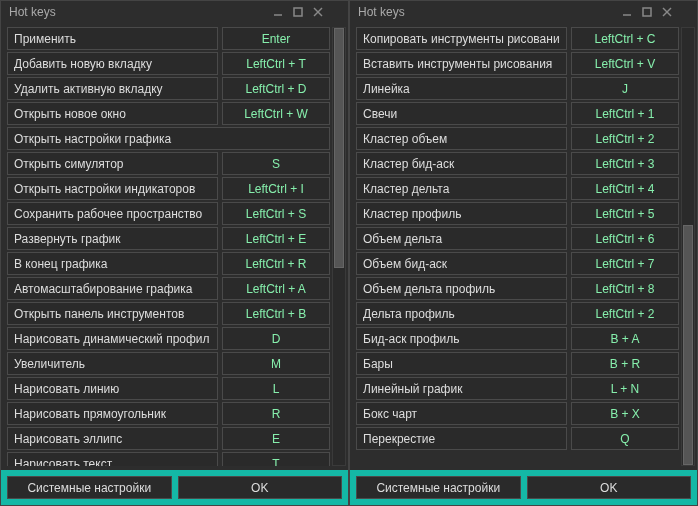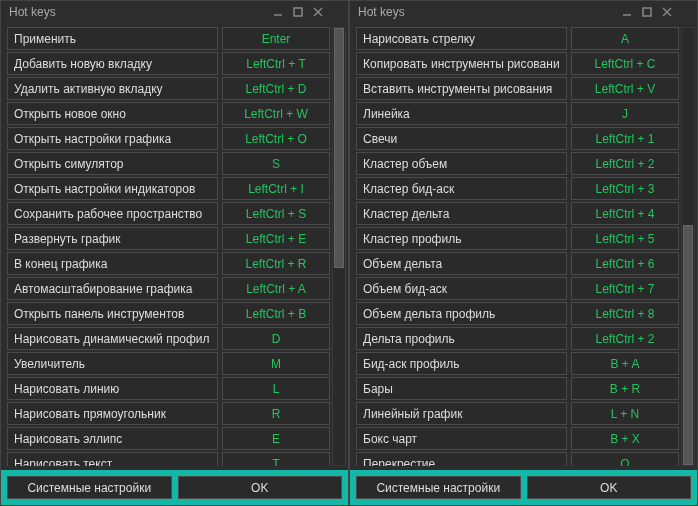--- a/index.html
+++ b/index.html
@@ -72,21 +72,21 @@
     overflow: hidden;
   }
   .key {
     width: 108px;
     flex: 0 0 108px;
     background: #2a2a2a;
     border: 1px solid #4a4a4a;
     display: flex;
     align-items: center;
     justify-content: center;
-    color: #22c55e;
+    color: #86efac;
   }
   .scrollbar {
     width: 14px;
     flex: 0 0 14px;
     background: #2a2a2a;
     border: 1px solid #3a3a3a;
     margin-left: 2px;
     position: relative;
   }
   .thumb {
@@ -151,21 +151,20 @@
         <div class="row">
           <div class="lbl">Удалить активную вкладку</div>
           <div class="key">LeftCtrl + D</div>
         </div>
         <div class="row">
           <div class="lbl">Открыть новое окно</div>
           <div class="key">LeftCtrl + W</div>
         </div>
         <div class="row">
           <div class="lbl">Открыть настройки графика</div>
-          <div class="key">LeftCtrl + O</div>
         </div>
         <div class="row">
           <div class="lbl">Открыть симулятор</div>
           <div class="key">S</div>
         </div>
         <div class="row">
           <div class="lbl">Открыть настройки индикаторов</div>
           <div class="key">LeftCtrl + I</div>
         </div>
         <div class="row">
@@ -241,24 +240,20 @@
           <svg viewBox="0 0 10 10">
             <line x1="1" y1="1" x2="9" y2="9"></line>
             <line x1="9" y1="1" x2="1" y2="9"></line>
           </svg>
         </div>
     </div>
   </div>
   <div class="content">
     <div class="rows">
         <div class="row">
-          <div class="lbl">Нарисовать стрелку</div>
-          <div class="key">A</div>
-        </div>
-        <div class="row">
           <div class="lbl">Копировать инструменты рисовани</div>
           <div class="key">LeftCtrl + C</div>
         </div>
         <div class="row">
           <div class="lbl">Вставить инструменты рисования</div>
           <div class="key">LeftCtrl + V</div>
         </div>
         <div class="row">
           <div class="lbl">Линейка</div>
           <div class="key">J</div>

